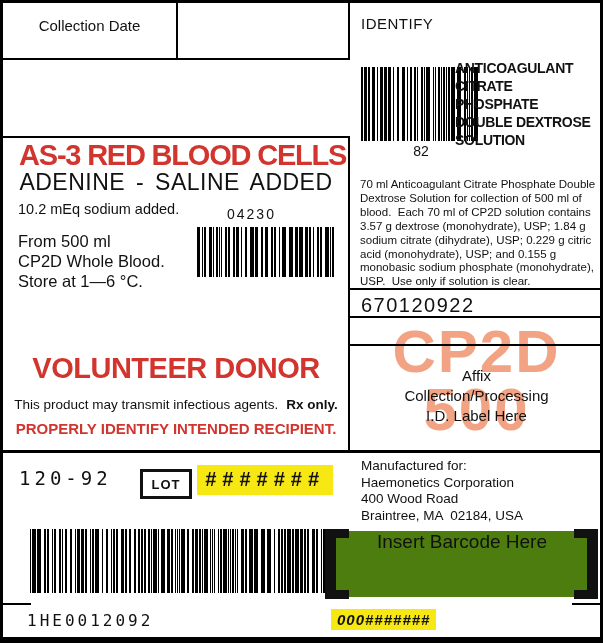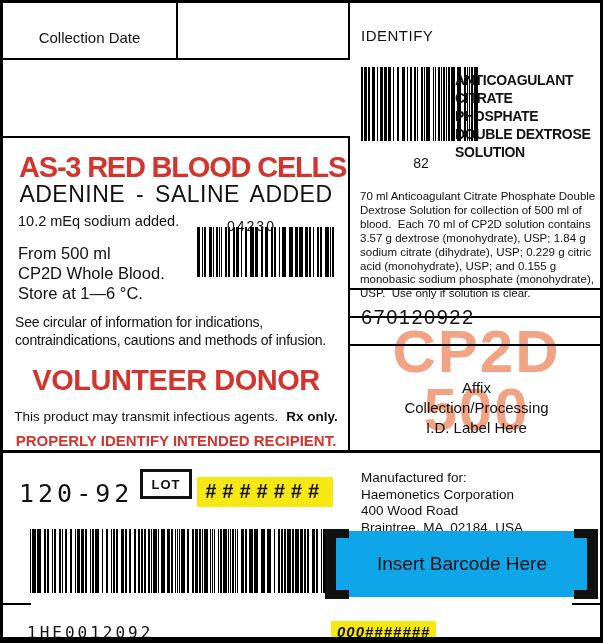--- a/index.html
+++ b/index.html
@@ -5,21 +5,21 @@
   html,body{margin:0;padding:0;background:#e8e8e8;}
   #label{
     position:relative; width:603px; height:643px; background:#fff;
     box-sizing:border-box; overflow:hidden;
     border-left:3px solid #000; border-top:3px solid #000;
     border-right:3px solid #000; border-bottom:6px solid #000;
     font-family:"Liberation Sans", sans-serif; color:#111;
   }
   .abs{position:absolute;}
   .line{position:absolute; background:#000; z-index:1;}
-  .txt{position:absolute; z-index:2;margin-top:12px;}
+  .txt{position:absolute; z-index:2;}
   .pre{white-space:pre-wrap;}
   .center{text-align:center;}
   .red{color:#d2342e;}
   .barcode{position:absolute; z-index:2; overflow:hidden;}
   .barcode i{position:absolute; top:0; bottom:0; background:#000;}
 
   
   .hdr{font-size:15px; top:14px;}
   #collection-label{left:0; width:173px;}
   #unitnum-label{left:175px; width:170px;}
@@ -47,30 +47,30 @@
   #source-note{left:15px; top:228px; font-size:16.5px; line-height:20px; white-space:pre-line;}
   #circular-note{left:12px; top:298px; width:340px; font-size:14px; line-height:18px;
      letter-spacing:-.2px; white-space:pre-line;}
   #donor-title{left:0; top:349px; width:346px; font-size:29px; font-weight:bold; letter-spacing:-.5px;}
   #warning-row{left:0; top:394px; width:346px; font-size:13.5px;}
   #rx-only{font-weight:bold; margin-left:8px;}
   #identify-warning{left:0; top:417px; width:346px; font-size:15px; font-weight:bold;}
 
   
   #lot-prefix{left:16px; top:464px; font-family:"DejaVu Sans Mono", monospace;
-     font-size:25px; letter-spacing:4px;text-align:center;}
+     font-size:19px; letter-spacing:4px;text-align:center;}
   #lot-box{left:137px; top:466px; width:46px; height:24px; border:3px solid #111;
      display:flex; align-items:center; justify-content:center;
      font-size:13px; font-weight:bold; letter-spacing:1px; z-index:2;}
   #lot-placeholder{left:194px; top:462px; background:#f7e813; padding:3px 8px 4px 8px;
      font-style:italic; font-weight:bold; font-size:20px; letter-spacing:6px;}
   #manufacturer{left:358px; top:455px; font-size:13.5px; line-height:16.5px;}
   #unit-barcode{left:27px; top:526px; width:305px; height:64px;}
-  #insert-box{left:325px; top:528px; width:268px; height:66px; background:#0ea5e9;
-     display:flex; align-items:center; justify-content:center; z-index:2;}
+  #insert-box{left:325px; top:528px; width:268px; height:66px; background:#4d7c0f;
+     display:flex; align-items:flex-start; justify-content:center; z-index:2;}
   #insert-label{font-size:19px;}
   .bracket{position:absolute; top:526px; width:24px; height:70px; box-sizing:border-box; z-index:3;}
   #bracket-left{left:322px; border-left:11px solid #111;
      border-top:9px solid #111; border-bottom:9px solid #111;}
   #bracket-right{left:571px; border-right:11px solid #111;
      border-top:9px solid #111; border-bottom:9px solid #111;}
   #catalog-number{left:24px; top:608px; font-family:"DejaVu Sans Mono", monospace;
      font-size:16px; letter-spacing:3px;}
   #bc-placeholder{left:328px; top:606px; background:#f7e813; padding:2px 6px;
      font-style:italic; font-weight:bold; font-size:15px; letter-spacing:1px;}
@@ -179,22 +179,20 @@
       <i style="left: 116px; width: 1px;"></i>
       <i style="left: 120px; width: 2px;"></i>
       <i style="left: 123px; width: 2px;"></i>
       <i style="left: 128px; width: 4px;"></i>
       <i style="left: 133px; width: 1px;"></i>
       <i style="left: 135px; width: 2px;"></i>
     </div>
   <div class="txt" id="source-note">From 500 ml
 CP2D Whole Blood.
 Store at 1—6 °C.</div>
-  <div class="txt" id="circular-note">See circular of information for indications,
-contraindications, cautions and methods of infusion.</div>
   <div class="txt center" id="warning-row">
     <span>This product may transmit infectious agents.</span><span id="rx-only">Rx only.</span>
   </div>
   <div class="txt red center" id="donor-title">VOLUNTEER DONOR</div>
   <div class="txt red center" id="identify-warning">PROPERLY IDENTIFY INTENDED RECIPIENT.</div>
 
   <div class="txt" id="lot-prefix">120-92</div>
   <div class="abs" id="lot-box">
     <span>LOT</span>
   </div>

